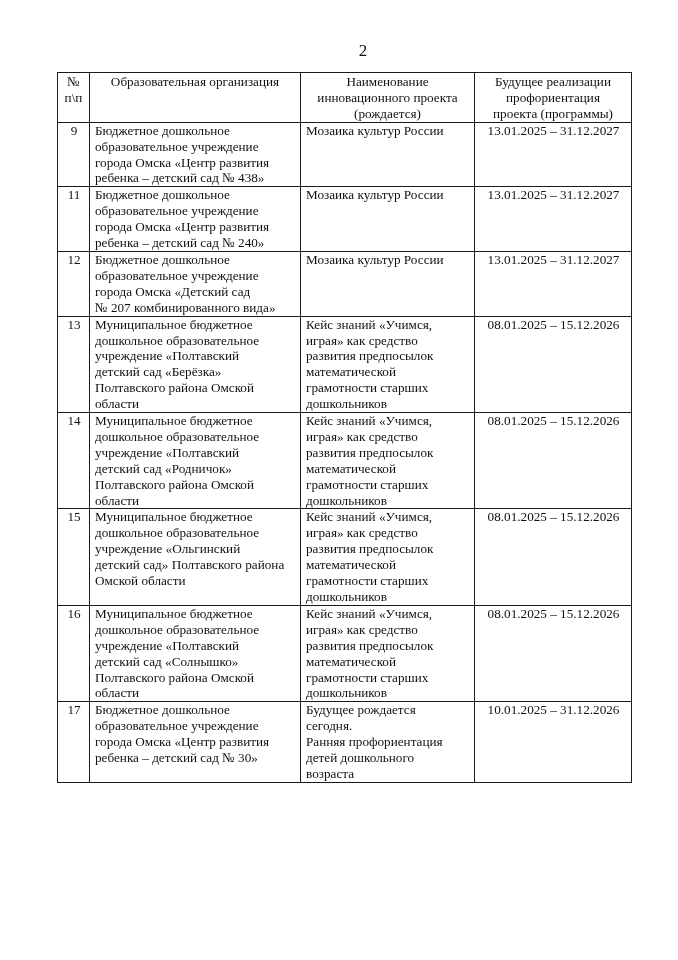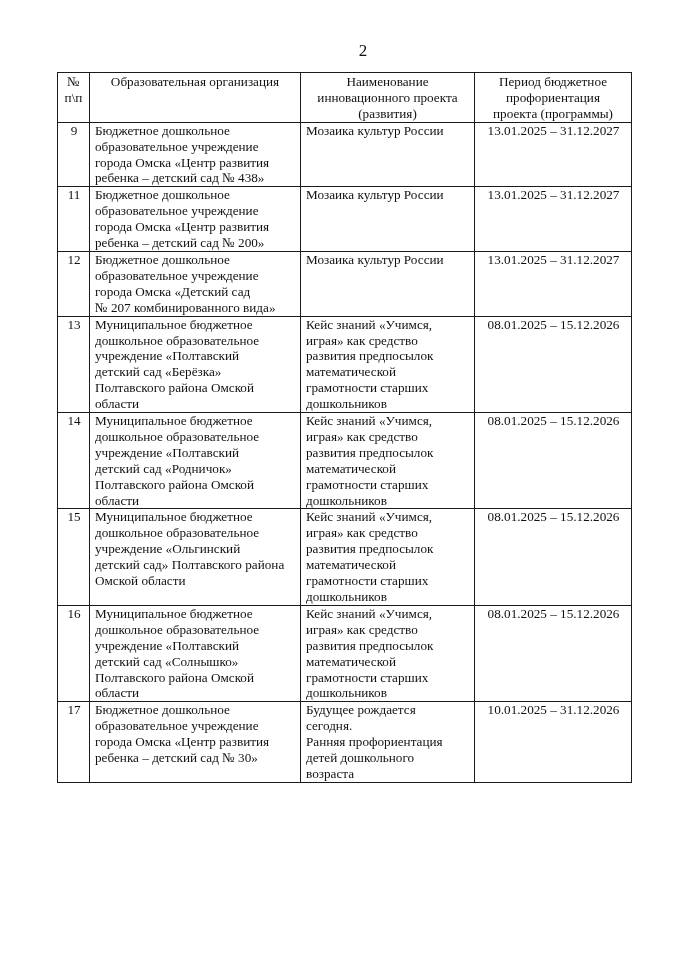--- a/index.html
+++ b/index.html
@@ -74,24 +74,24 @@
       <th>
         <span class="line">№</span>
         <span class="line">п\п</span>
       </th>
       <th>
         <span class="line">Образовательная организация</span>
       </th>
       <th>
         <span class="line">Наименование</span>
         <span class="line">инновационного проекта</span>
-        <span class="line">(развития)</span>
-      </th>
-      <th>
-        <span class="line">Период бюджетное</span>
+        <span class="line">(рождается)</span>
+      </th>
+      <th>
+        <span class="line">Будущее реализации</span>
         <span class="line">профориентация</span>
         <span class="line">проекта (программы)</span>
       </th>
     </tr>
   </thead>
   <tbody id="table-body">
   <tr class="row-4">
         <td class="num-cell">9</td>
         <td>
           <span class="line">Бюджетное дошкольное</span>
@@ -103,21 +103,21 @@
           <span class="line">Мозаика культур России</span>
         </td>
         <td class="period-cell">13.01.2025 – 31.12.2027</td>
       </tr>
       <tr class="row-4">
         <td class="num-cell">11</td>
         <td>
           <span class="line">Бюджетное дошкольное</span>
           <span class="line">образовательное учреждение</span>
           <span class="line">города Омска «Центр развития</span>
-          <span class="line">ребенка – детский сад № 200»</span>
+          <span class="line">ребенка – детский сад № 240»</span>
         </td>
         <td>
           <span class="line">Мозаика культур России</span>
         </td>
         <td class="period-cell">13.01.2025 – 31.12.2027</td>
       </tr>
       <tr class="row-4">
         <td class="num-cell">12</td>
         <td>
           <span class="line">Бюджетное дошкольное</span>

